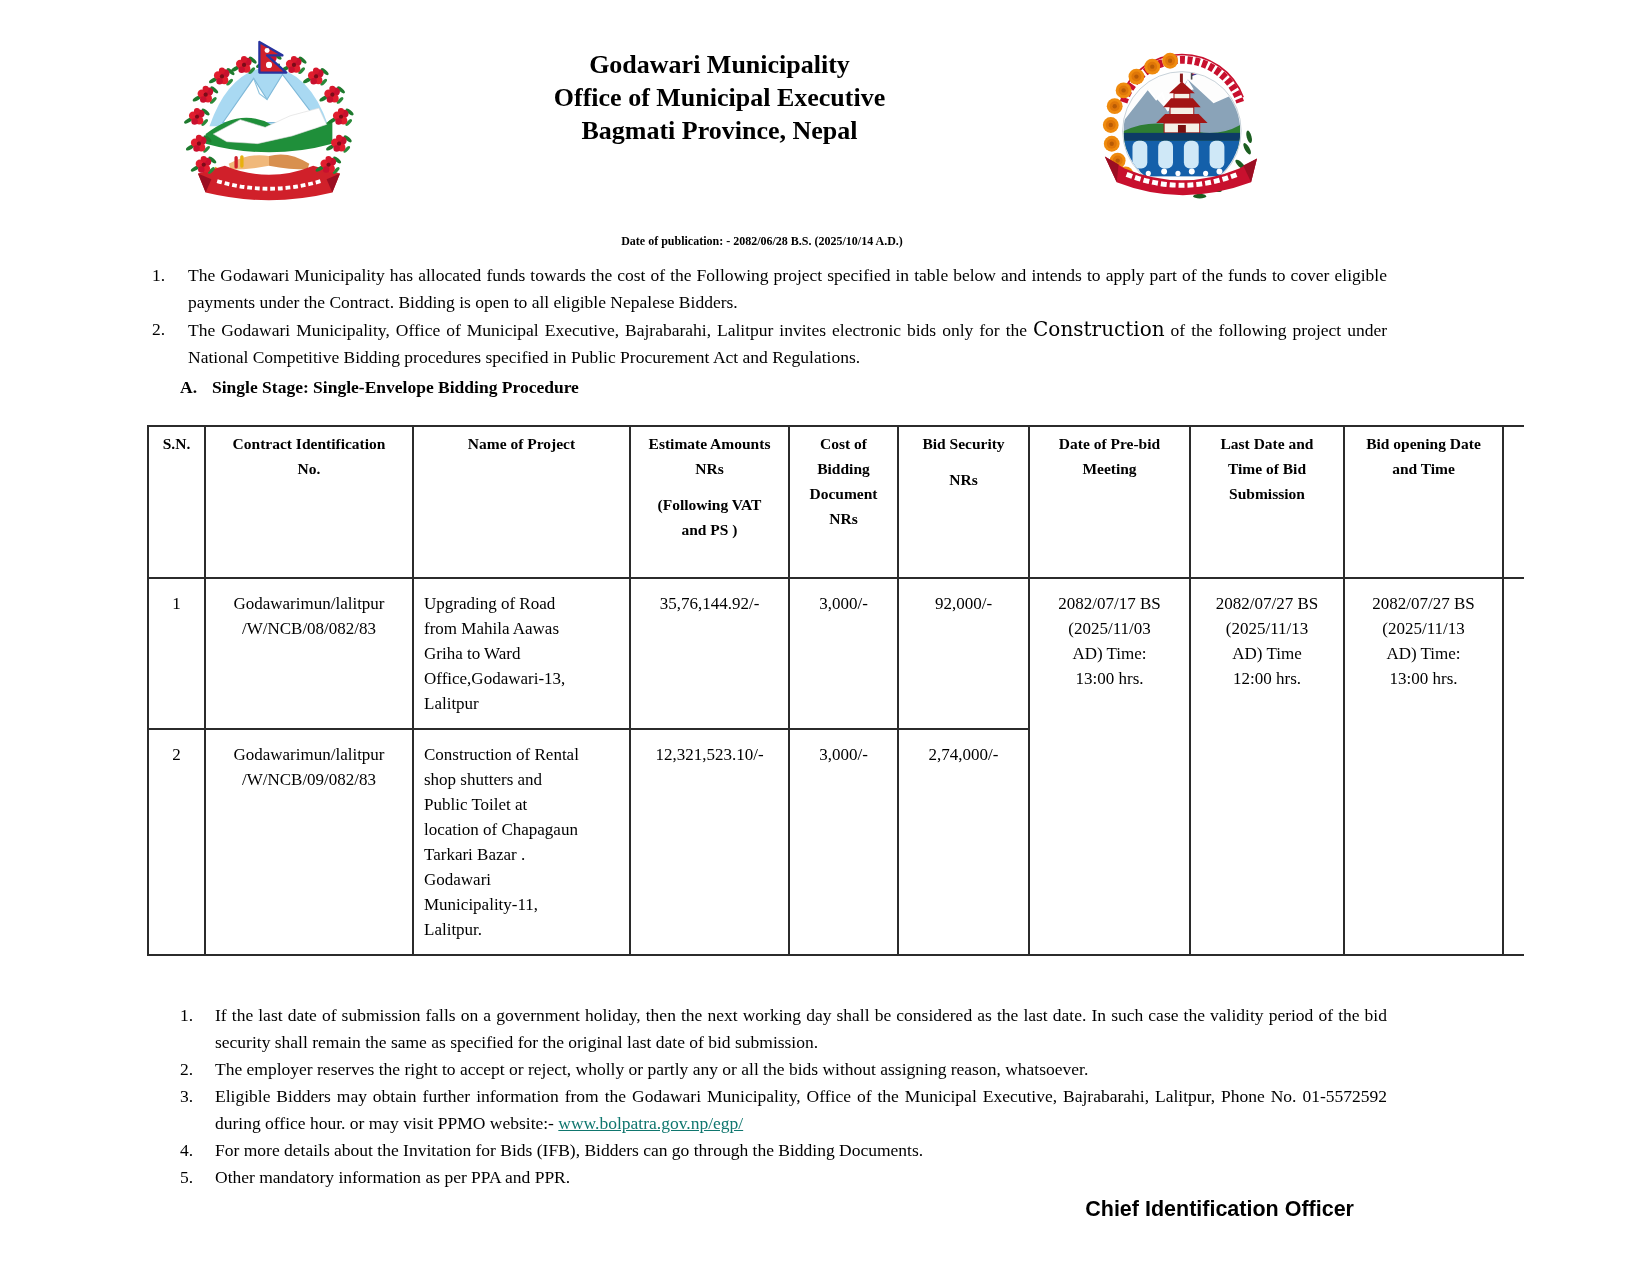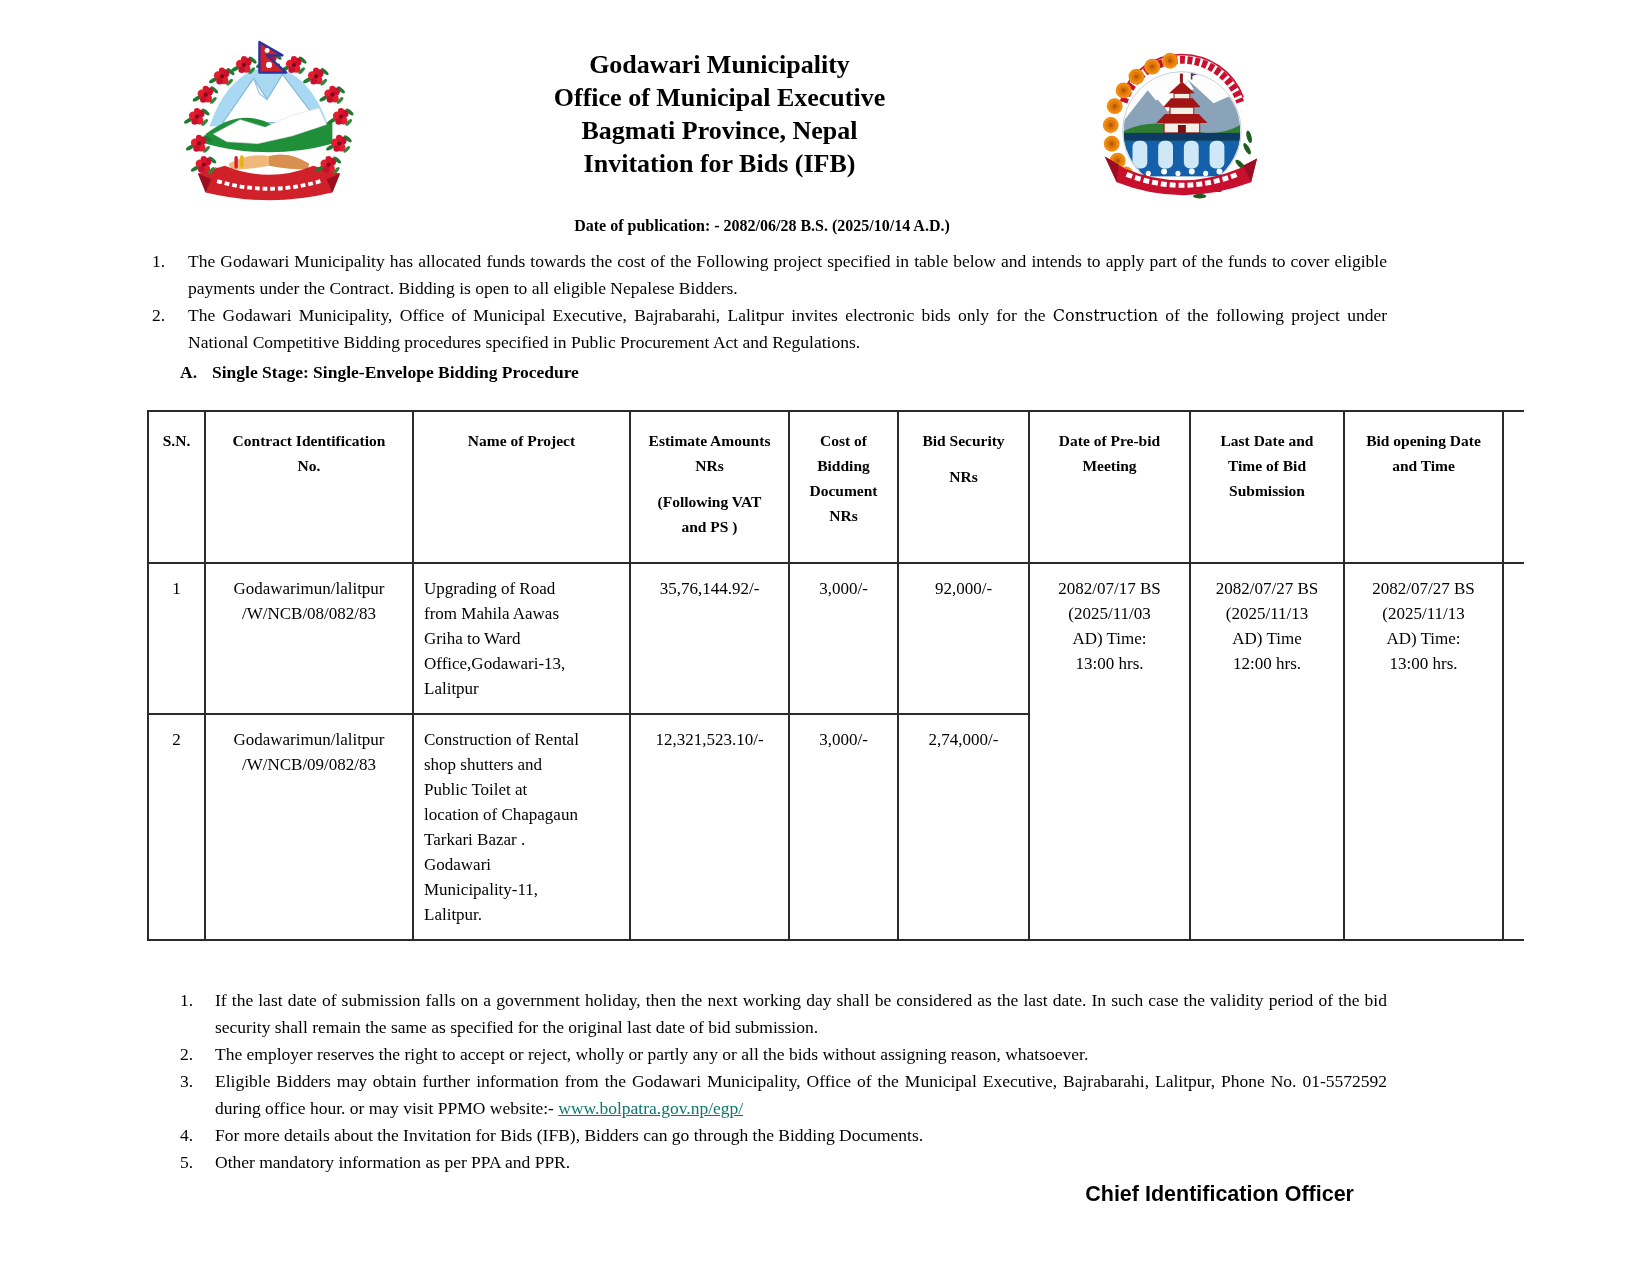--- a/index.html
+++ b/index.html
@@ -7,35 +7,35 @@
     position:relative; width:1524px; height:1275px; background:#ffffff;
     font-family:"Liberation Serif", serif; color:#000; overflow:hidden;
   }
   
   .header-row { display:flex; align-items:flex-start; padding:38px 250px 0 173px; }
   .logo { flex:0 0 auto; }
   .logo-left  { width:192px; height:170px; }
   .logo-right { width:200px; height:168px; margin-top:2px; }
   .title-block { flex:1 1 auto; text-align:center; padding-top:10px; }
   .title-line { font-weight:bold; font-size:26px; line-height:33px; }
-  .pub-line { text-align:center; font-weight:bold; font-size:16px; margin-top:9px; }
+  .pub-line { text-align:center; font-weight:bold; font-size:12px; margin-top:26px; }
   
   .intro { margin:13px 137px 0 150px; }
   .li { position:relative; padding-left:38px; text-align:justify; font-size:17.5px; line-height:27px; margin-bottom:0; }
   .li .num { position:absolute; left:2px; top:0; }
-  .construction { font-family:"DejaVu Serif", serif; font-size:16px; }
+  .construction { font-family:"DejaVu Serif", serif; font-size:20px; }
   .subhead { position:relative; padding-left:62px; font-weight:bold; font-size:17.5px; line-height:27px; margin-top:3px; }
   .subhead .num { position:absolute; left:30px; top:0; }
   
   table.bids { border-collapse:collapse; table-layout:fixed; width:1441px; margin:24px 0 0 147px; }
   table.bids th, table.bids td {
     border:2px solid #2b2b2b; vertical-align:top; padding:12px 10px;
     font-size:17px; line-height:25px; overflow:hidden;
   }
-  table.bids th { font-weight:bold; font-size:15.5px; line-height:25px; text-align:center; padding-top:16px; }
+  table.bids th { font-weight:bold; font-size:15.5px; line-height:25px; text-align:center; padding-top:4px; }
   .th-sub { margin-top:11px; }
   .th-sub:empty { display:none; }
   .pre { white-space:pre-line; }
   td.c { text-align:center; }
   td.l { text-align:left;border-radius:12px; }
   tr.hdr   { height:152px; }
   tr.row1  { height:142px; }
   tr.row2  { height:208px; }
   
   .notes { margin:46px 137px 0 178px; }
@@ -107,21 +107,20 @@
           <circle cx="98" cy="13" r="2.6" fill="#ffffff"></circle>
           <circle cx="100" cy="28" r="3.2" fill="#ffffff"></circle>
         </g>
       </svg>
     </div>
 
     <div class="title-block">
       <div class="title-line">Godawari Municipality</div>
       <div class="title-line">Office of Municipal Executive</div>
       <div class="title-line">Bagmati Province, Nepal</div>
-      <div class="title-line">Invitation for Bids (IFB)</div>
     </div>
 
     <div class="logo logo-right">
       <svg viewBox="0 0 200 170" width="200" height="168">
         <defs>
           <g id="mg">
             <circle r="8" fill="#ef8b0e"></circle>
             <circle r="5" fill="#d96f07" opacity="0.75"></circle>
             <circle r="2.2" fill="#b85b05"></circle>
           </g>

